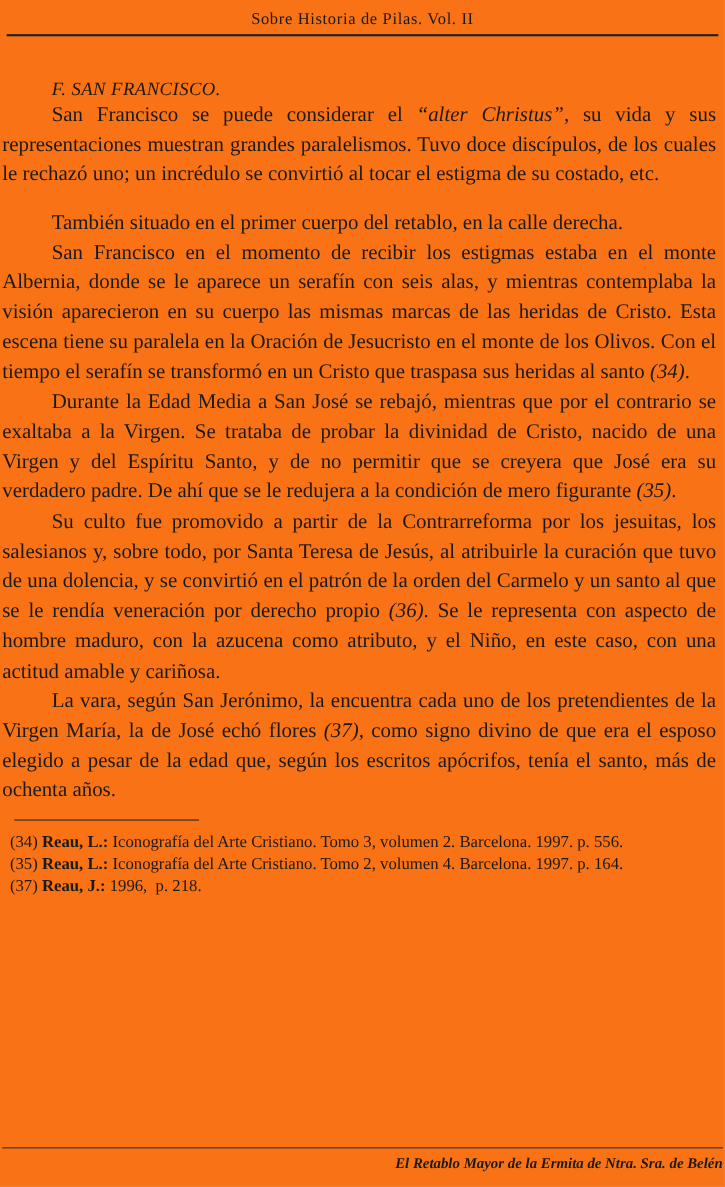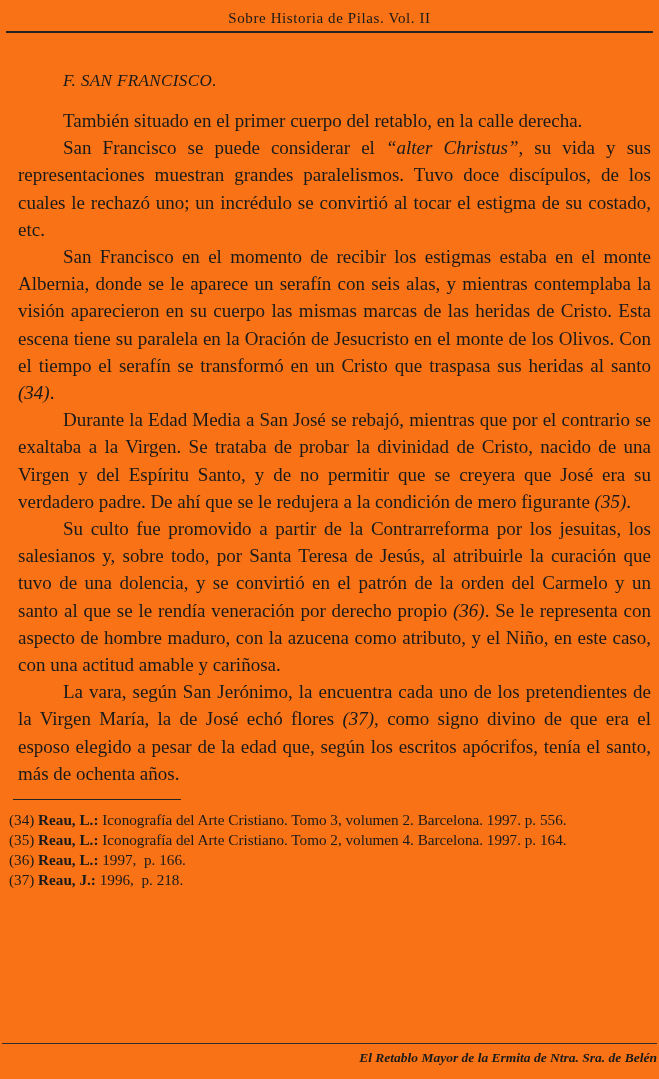--- a/index.html
+++ b/index.html
@@ -20,21 +20,21 @@
     text-align: center;
     font-size: 15px;
     line-height: 19px;
     letter-spacing: 0.6px;
   }
   .header-rule {
     margin: 3px 6px 0 6px;
     border-top: 2px solid #242424;
     height: 0;
   }
-  main { margin: 0 8px 0 18px; }
+  main { margin: 0 8px 0 2px; }
   .sec-heading {
     margin: 0 0 0 45px;
     font-size: 17px;
     line-height: 20px;
     font-style: italic;
     font-weight: normal;
     letter-spacing: 0.4px;
   }
   #heading-f { margin-top: 38px; }
   #heading-g { margin-top: 9px; margin-bottom: 20px; }
@@ -86,44 +86,43 @@
 
   <header>
     <div class="header-title">Sobre Historia de Pilas. Vol. II</div>
     <div class="header-rule"></div>
   </header>
 
   <main>
 
     <h2 class="sec-heading" id="heading-f">F. SAN FRANCISCO.</h2>
 
+    <p class="par"><span>San Francisco se puede considerar el </span><em class="it">“alter Christus”</em><span>, su vida y sus representaciones muestran grandes paralelismos. Tuvo doce discípulos, de los cuales le rechazó uno; un incrédulo se convirtió al tocar el estigma de su costado, etc.</span></p>
+
     <p class="par" id="par-f-0"><span>También situado en el primer cuerpo del retablo, en la calle derecha.</span></p>
-
-    <p class="par"><span>San Francisco se puede considerar el </span><em class="it">“alter Christus”</em><span>, su vida y sus representaciones muestran grandes paralelismos. Tuvo doce discípulos, de los cuales le rechazó uno; un incrédulo se convirtió al tocar el estigma de su costado, etc.</span></p>
 
     <p class="par"><span>San Francisco en el momento de recibir los estigmas estaba en el monte Albernia, donde se le aparece un serafín con seis alas, y mientras contemplaba la visión aparecieron en su cuerpo las mismas marcas de las heridas de Cristo. Esta escena tiene su paralela en la Oración de Jesucristo en el monte de los Olivos. Con el tiempo el serafín se transformó en un Cristo que traspasa sus heridas al santo </span><em class="fn-ref">(34)</em><span>.</span></p>
 
 
 
     <p class="par"><span>Durante la Edad Media a San José se rebajó, mientras que por el contrario se exaltaba a la Virgen. Se trataba de probar la divinidad de Cristo, nacido de una Virgen y del Espíritu Santo, y de no permitir que se creyera que José era su verdadero padre. De ahí que se le redujera a la condición de mero figurante </span><em class="fn-ref">(35)</em><span>.</span></p>
 
     <p class="par"><span>Su culto fue promovido a partir de la Contrarreforma por los jesuitas, los salesianos y, sobre todo, por Santa Teresa de Jesús, al atribuirle la curación que tuvo de una dolencia, y se convirtió en el patrón de la orden del Carmelo y un santo al que se le rendía veneración por derecho propio </span><em class="fn-ref">(36)</em><span>. Se le representa con aspecto de hombre maduro, con la azucena como atributo, y el Niño, en este caso, con una actitud amable y cariñosa.</span></p>
 
     <p class="par"><span>La vara, según San Jerónimo, la encuentra cada uno de los pretendientes de la Virgen María, la de José echó flores </span><em class="fn-ref">(37)</em><span>, como signo divino de que era el esposo elegido a pesar de la edad que, según los escritos apócrifos, tenía el santo, más de ochenta años.</span></p>
 
   </main>
 
   <section class="footnotes">
     <div class="fn-rule"></div>
 
     <div class="fn"><span>(34) </span><b>Reau, L.:</b><span> Iconografía del Arte Cristiano. Tomo 3, volumen 2. Barcelona. 1997. p. 556.</span></div>
 
     <div class="fn"><span>(35) </span><b>Reau, L.:</b><span> Iconografía del Arte Cristiano. Tomo 2, volumen 4. Barcelona. 1997. p. 164.</span></div>
 
-    <div class="fn"><span>(36) </span><b>Reau, L.:</b><span> 1997,&nbsp; p. 166.</span></div>
 
     <div class="fn"><span>(37) </span><b>Reau, J.:</b><span> 1996,&nbsp; p. 218.</span></div>
   </section>
 
   <footer class="page-footer">
     <div class="footer-title">El Retablo Mayor de la Ermita de Ntra. Sra. de Belén</div>
   </footer>
 
 </div>
 

